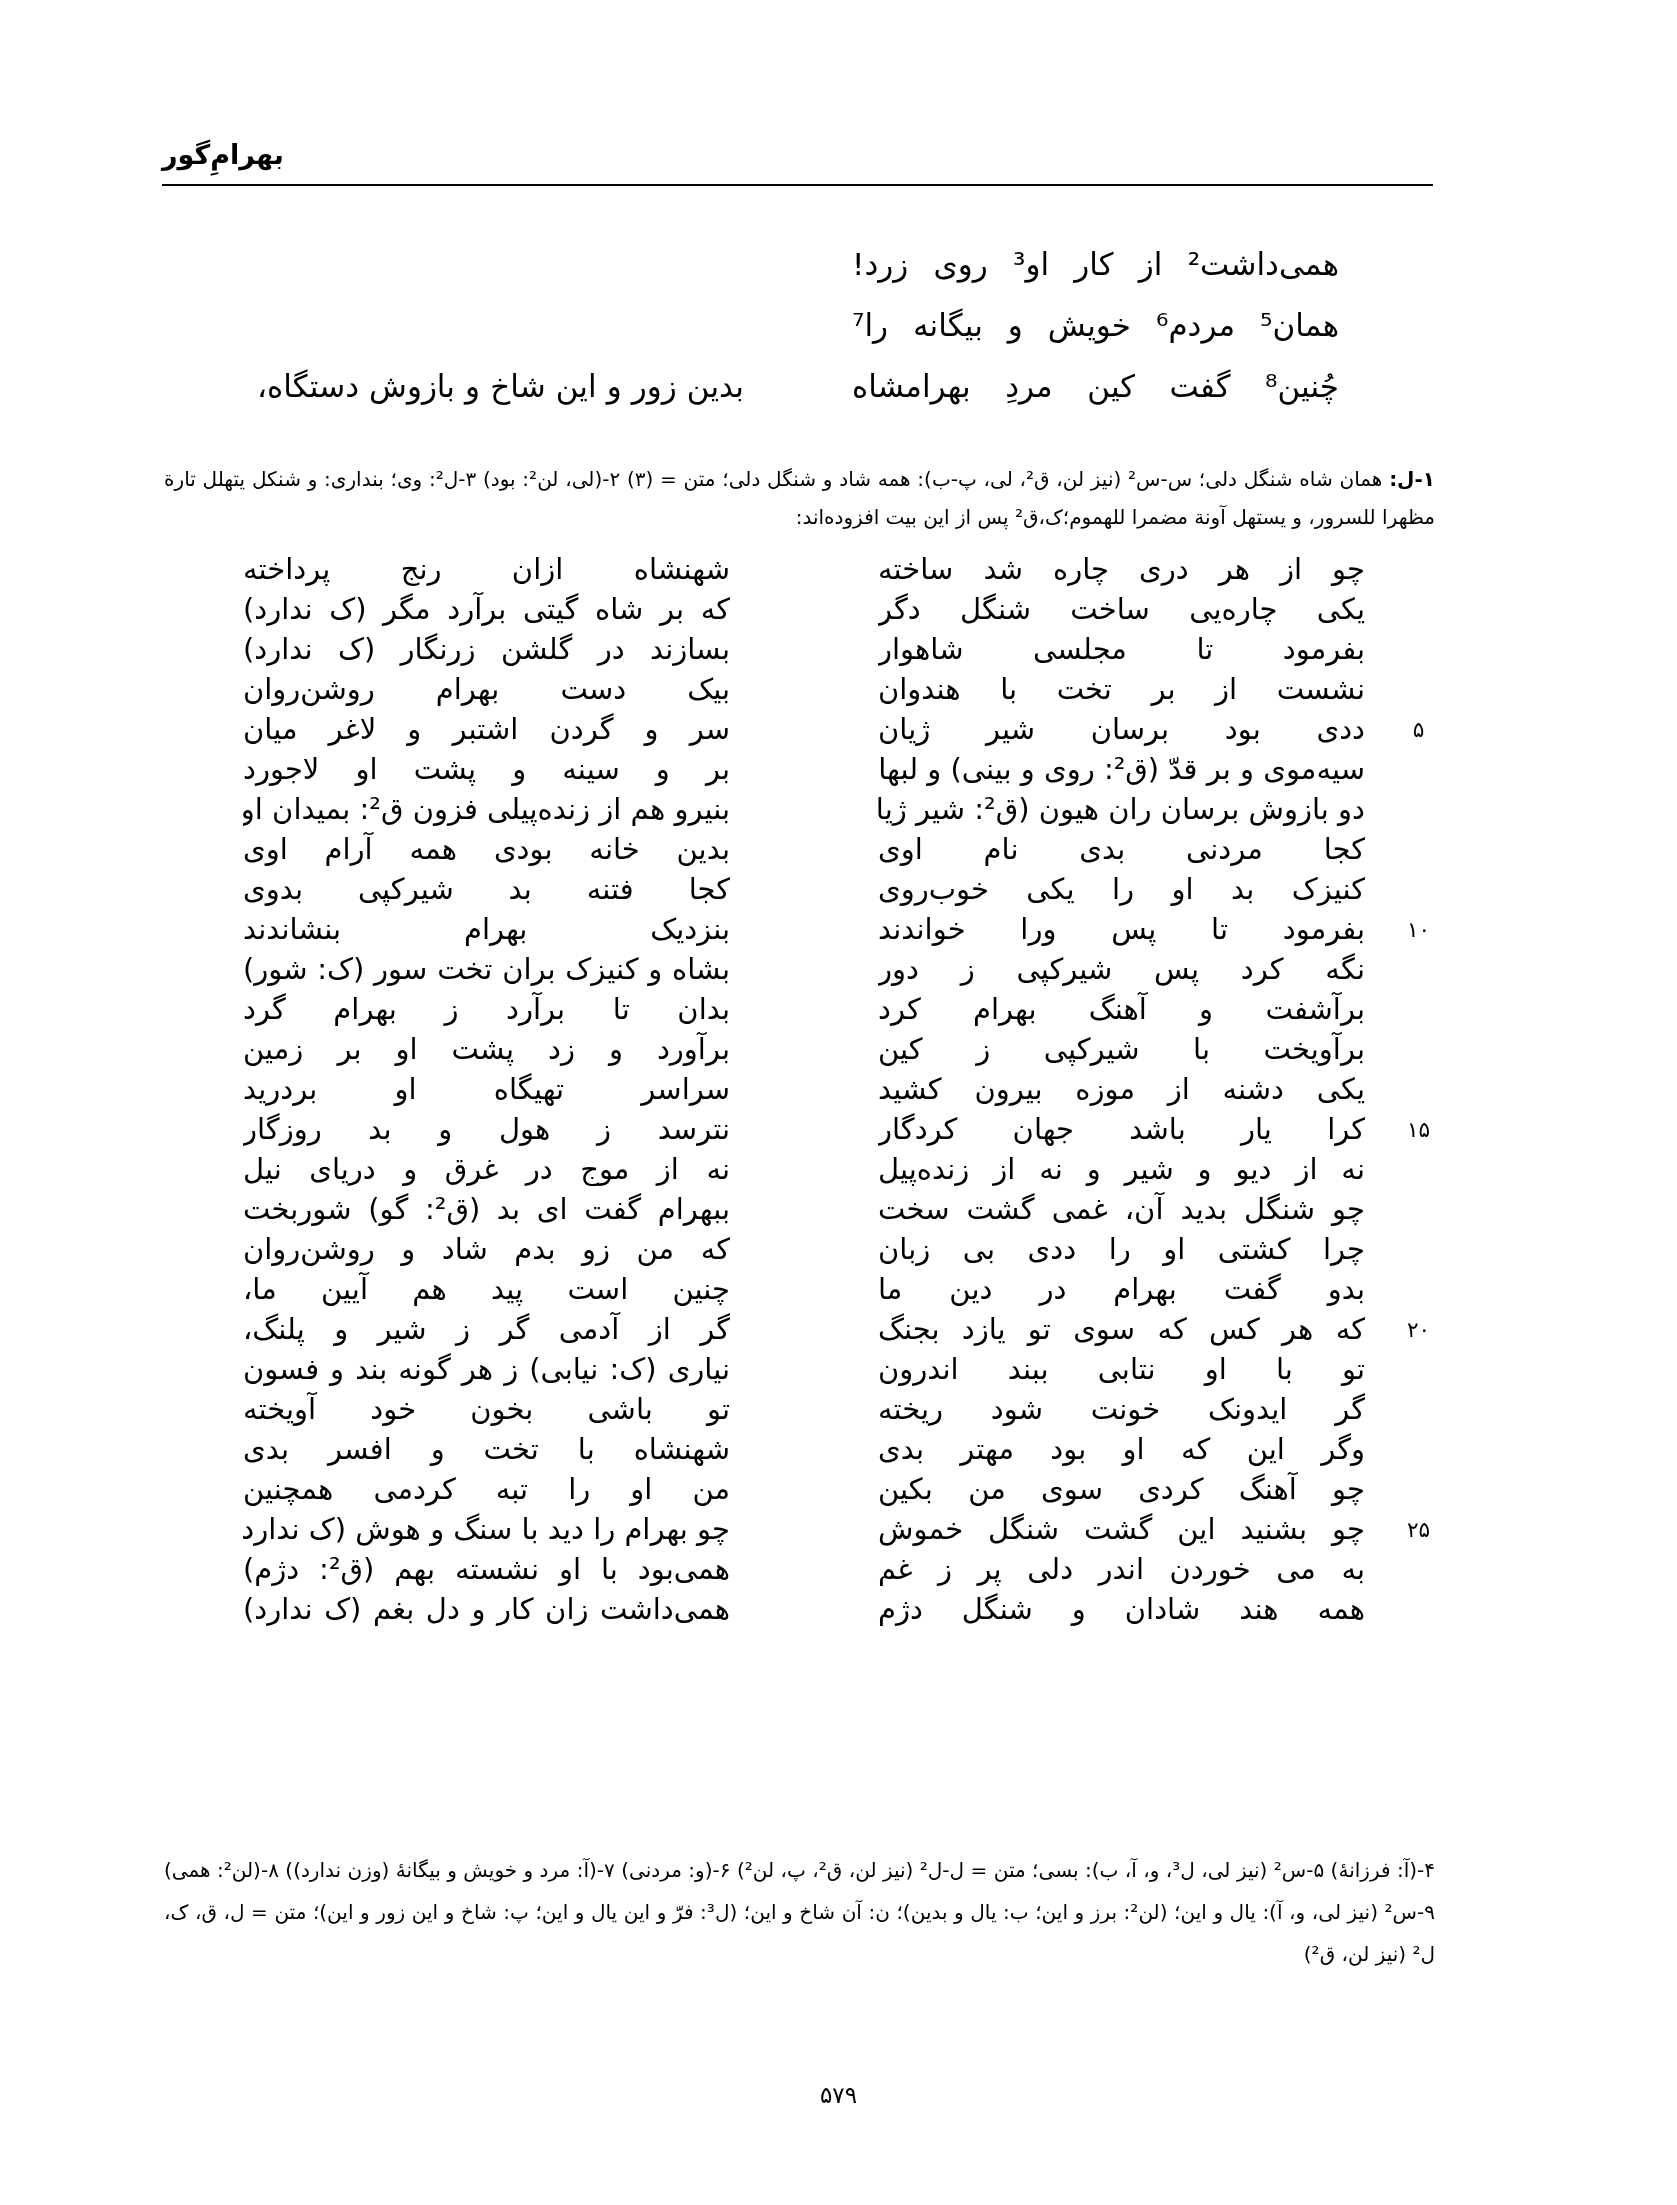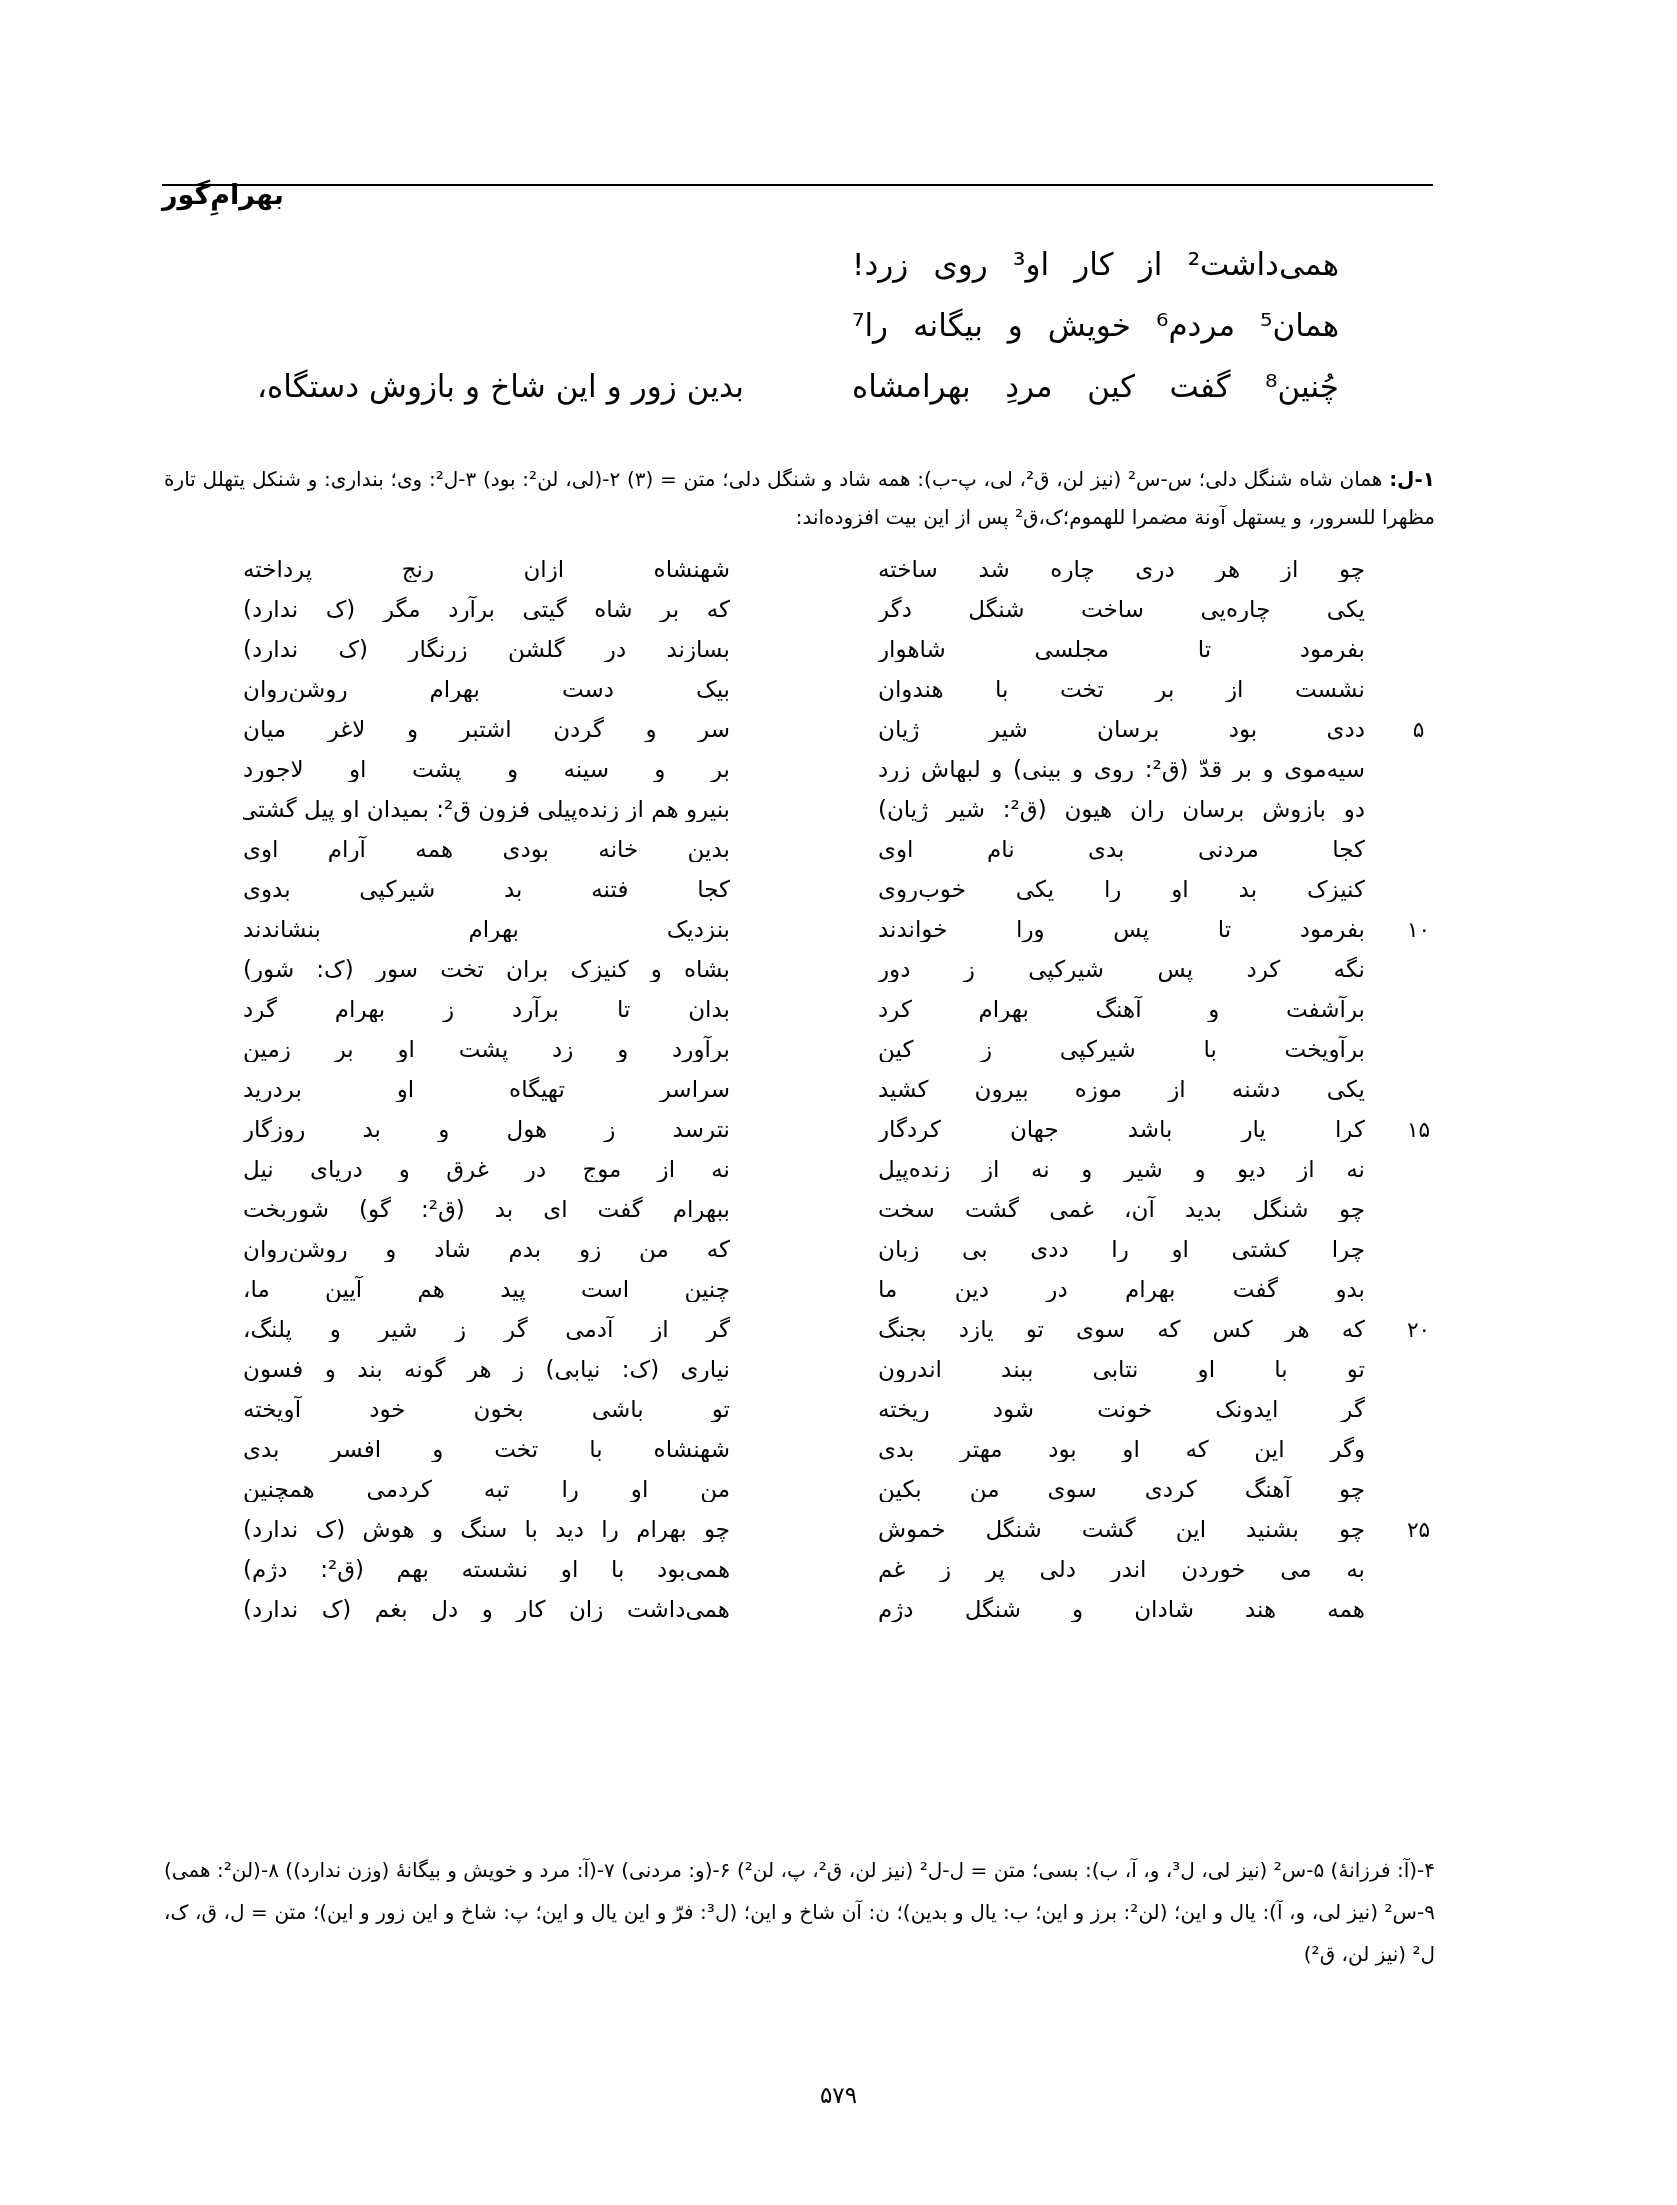--- a/index.html
+++ b/index.html
@@ -14,21 +14,20 @@
     .page { position: absolute; inset: 0; direction: rtl; }
 
     
     .running-head {
       position: absolute;
       left: 162px;
       top: 139px;
       font-size: 27px;
       font-weight: bold;
       direction: rtl;
-      margin-top: 40px;
     }
     .head-rule {
       position: absolute;
       left: 162px;
       top: 184px;
       width: 1271px;
       height: 2px;
       background: #000;
     }
 
@@ -78,21 +77,21 @@
     .ins-couplet {
       position: relative;
       display: flex;
       flex-direction: row;
       justify-content: space-between;
       height: 40px;
       align-items: center;
     }
     .ins-couplet .hemi {
       width: 487px;
-      font-size: 23px;
+      font-size: 29px;
       text-align: justify;
       text-align-last: justify;
       white-space: nowrap;
       overflow: hidden;
       direction: rtl;
     }
     .line-no {
       position: absolute;
       right: -74px;
       width: 41px;

